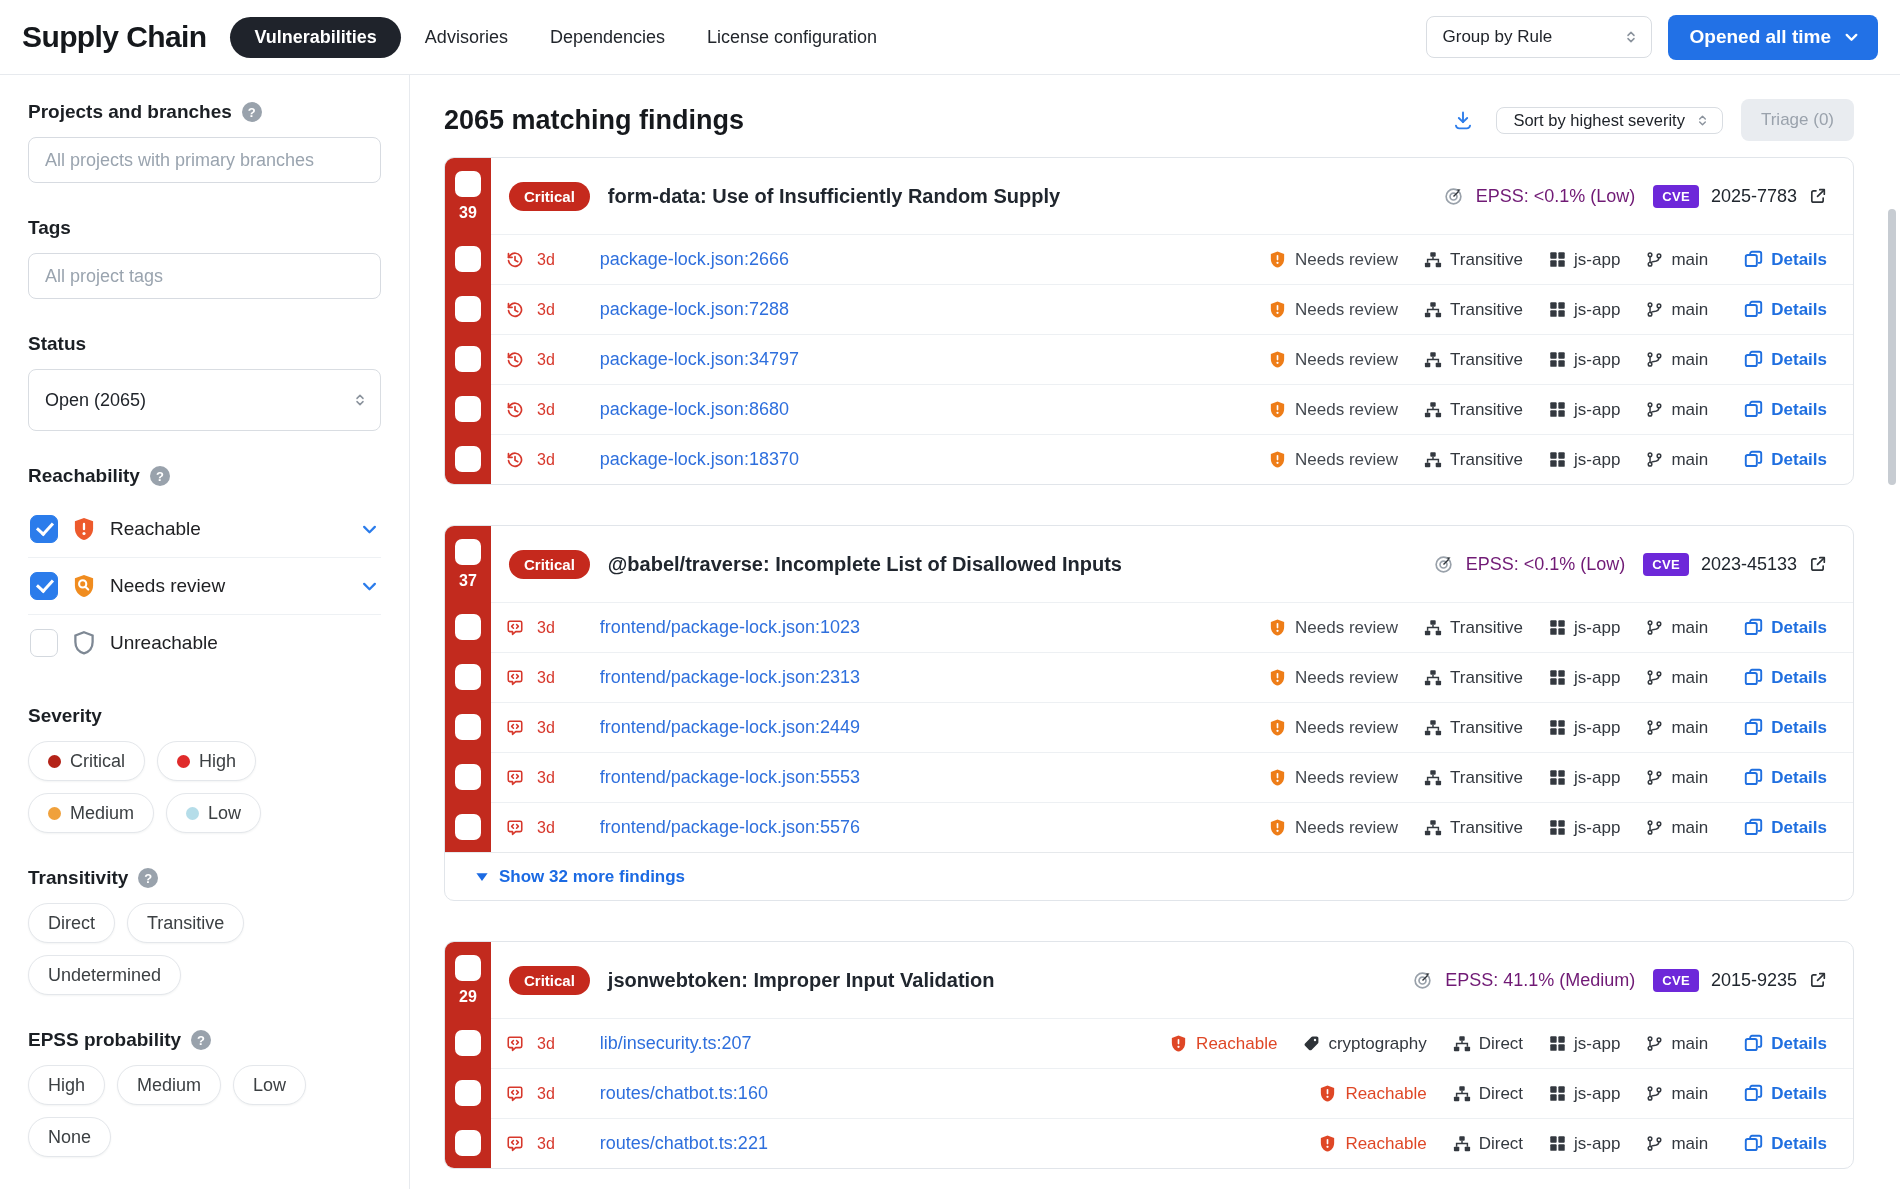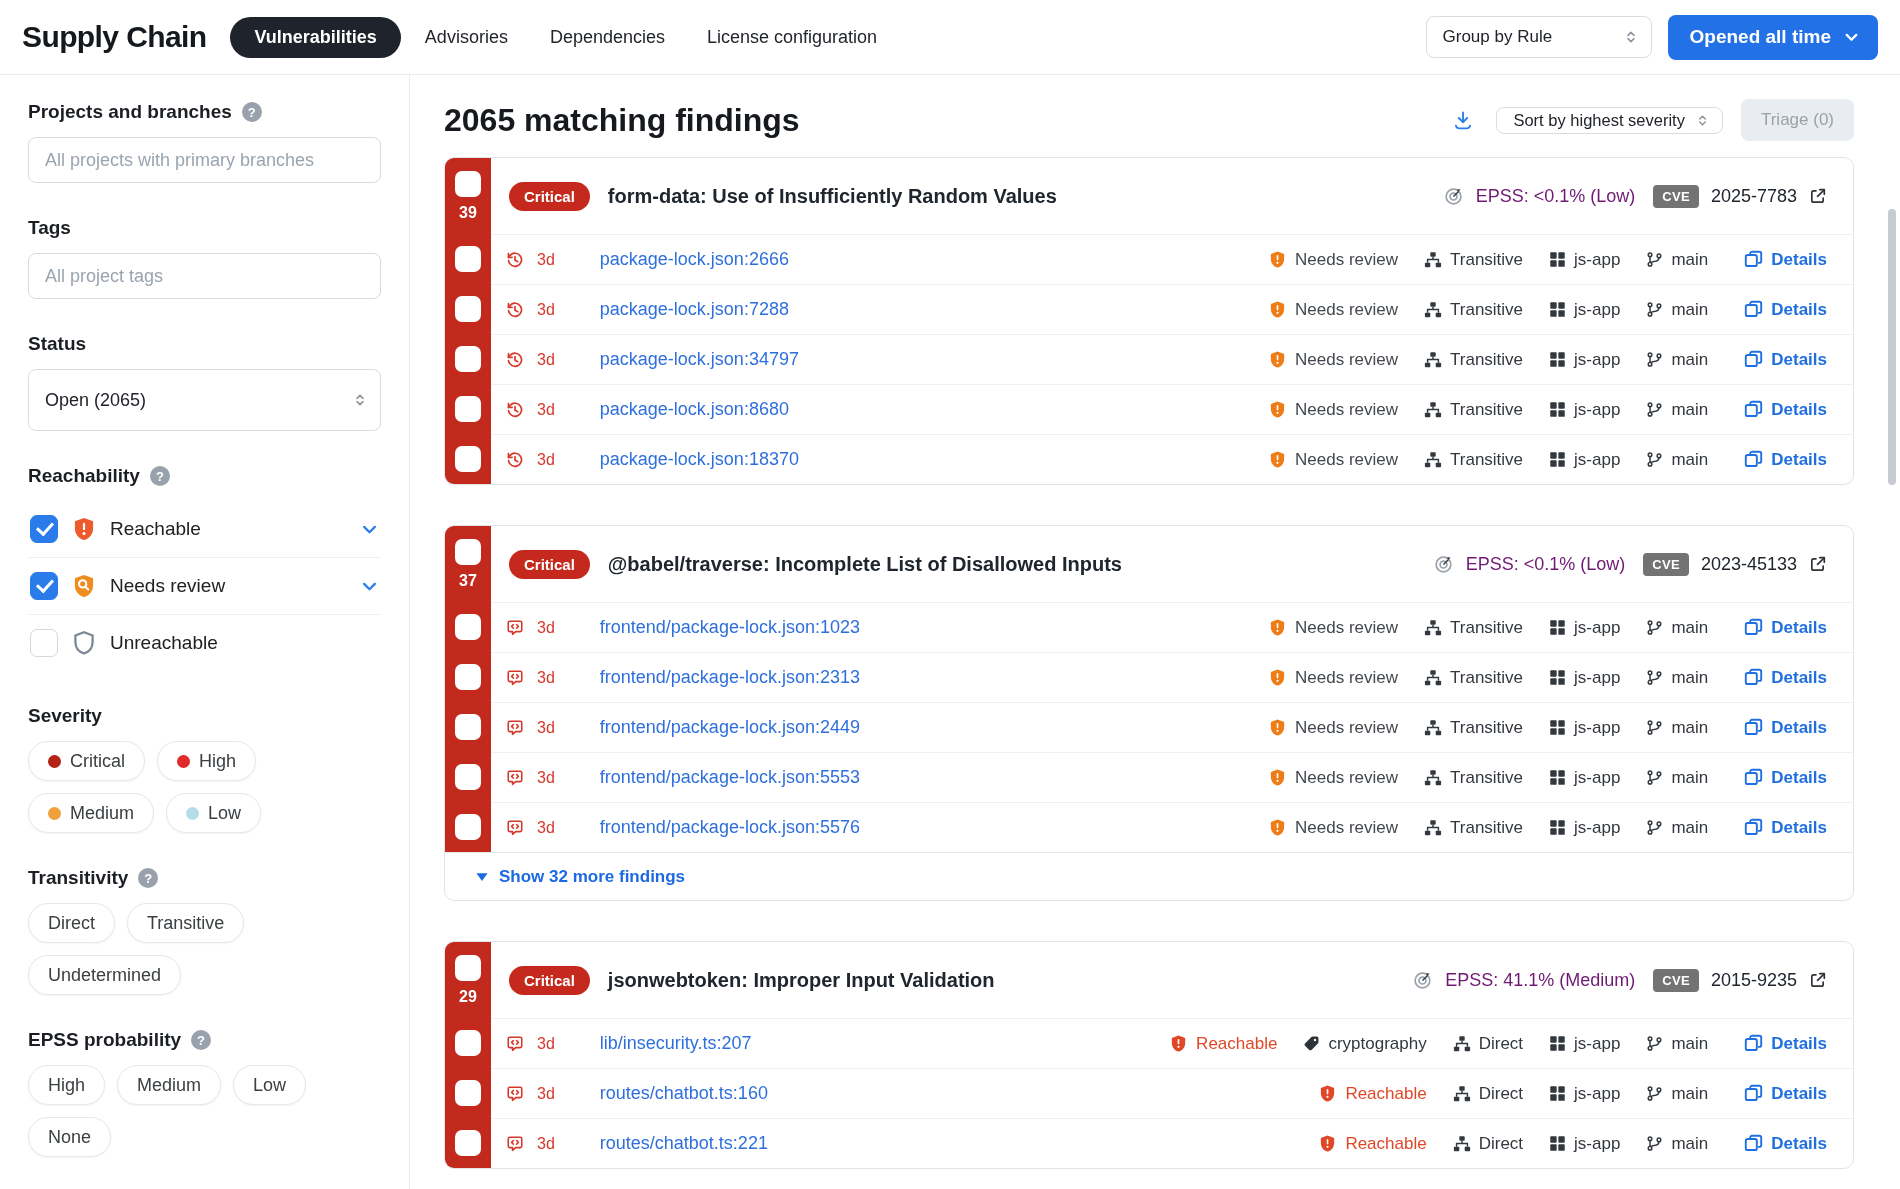--- a/index.html
+++ b/index.html
@@ -48,41 +48,41 @@
   .check-label { font-size:19px; color:#202124; }
   .chev-right { margin-left:auto; display:flex; }
   .pill-row { display:flex; flex-wrap:wrap; gap:12px; }
   .pill { display:inline-flex; align-items:center; gap:9px; height:40px; padding:0 19px;
     background:#fff; border:1px solid #e4e7eb; border-radius:21px; font-size:18px; color:#3c4043;
     font-family:inherit; box-shadow:0 1px 2px rgba(20,30,40,.05); cursor:pointer; }
   .dot { width:13px; height:13px; border-radius:50%; flex:none; }
 
   
   .toolbar { display:flex; align-items:center; margin-bottom:16px; }
-  .findings-count { font-size:32px; font-weight:700; color:#16191d; }
+  .findings-count { font-size:27px; font-weight:700; color:#16191d; }
   .toolbar-right { margin-left:auto; display:flex; align-items:center; gap:18px; }
   .icon-btn { border:none; background:none; display:flex; cursor:pointer; padding:4px; }
   .sort-select { min-width:224px; height:27px; font-size:16.5px; }
   .btn-disabled { height:42px; border:none; border-radius:8px; background:#e9ecf0; color:#9aa2ac;
     font-family:inherit; font-size:17px; padding:0 20px; }
 
   
   .card { border:1px solid #e1e5ea; border-radius:10px; margin-bottom:40px; overflow:hidden; background:#fff; }
   .redcell { width:46px; flex:none; background:#c22a1e; display:flex; align-items:center; justify-content:center; }
   .hdr-row { display:flex; height:76px; }
   .hdr-redcell { flex-direction:column; justify-content:flex-start; gap:7px; padding-top:13px; }
   .cbx { width:26px; height:26px; border-radius:7px; background:#fff; flex:none; cursor:pointer; }
   .group-count { color:#fff; font-size:16px; font-weight:700; }
   .hdr-content { flex:1; display:flex; align-items:center; gap:18px; padding:0 26px 0 18px; }
   .badge-critical { background:#c5291d; color:#fff; font-size:15px; font-weight:700;
     padding:6px 15px; border-radius:15px; }
   .hdr-title { font-size:20px; font-weight:600; color:#20262e; }
   .hdr-right { margin-left:auto; display:flex; align-items:center; gap:12px; }
   .epss-text { font-size:18px; color:#701a75; }
-  .cve-badge { background:#737373; color:#fff; font-size:13px; font-weight:700;
+  .cve-badge { background:#6d28d9; color:#fff; font-size:13px; font-weight:700;
     padding:4px 9px; border-radius:4px; letter-spacing:.3px; margin-left:6px; }
   .cve-id { font-size:18px; color:#20262e; }
   .ext-link { display:flex; cursor:pointer; }
 
   .frow { display:flex; height:50px; }
   .frow-content { flex:1; display:flex; align-items:center; padding:0 26px 0 15px;
     border-top:1px solid #edf0f3; min-width:0; }
   .row-icon { display:flex; margin-right:13px; }
   .age { font-size:16px; color:#d7382c; margin-right:45px; }
   .file-link { font-size:18px; color:#2e6fdd; text-decoration:none; cursor:pointer; }
@@ -344,21 +344,21 @@
 
         <article class="card">
 
           <div class="hdr-row">
             <div class="redcell hdr-redcell">
               <span class="cbx"></span>
               <span class="group-count">39</span>
             </div>
             <div class="hdr-content">
               <span class="badge-critical">Critical</span>
-              <span class="hdr-title">form-data: Use of Insufficiently Random Values</span>
+              <span class="hdr-title">form-data: Use of Insufficiently Random Supply</span>
               <div class="hdr-right">
                 <span>
                   <svg viewBox="0 0 20 20" width="21" height="21" fill="none">
                     <circle cx="10" cy="10" r="7" stroke="#99a1aa" stroke-width="1.6"></circle>
                     <circle cx="10" cy="10" r="3.3" stroke="#99a1aa" stroke-width="1.6"></circle>
                     <path d="M10 10 14.6 5.4" stroke="#2e3338" stroke-width="1.3"></path>
                     <path d="M13.8 3.2l2.9.1-2.2 2.3-.9-2.2z" fill="#2e3338"></path>
                   </svg>
                 </span>
                 <span class="epss-text">EPSS: &lt;0.1% (Low)</span>

